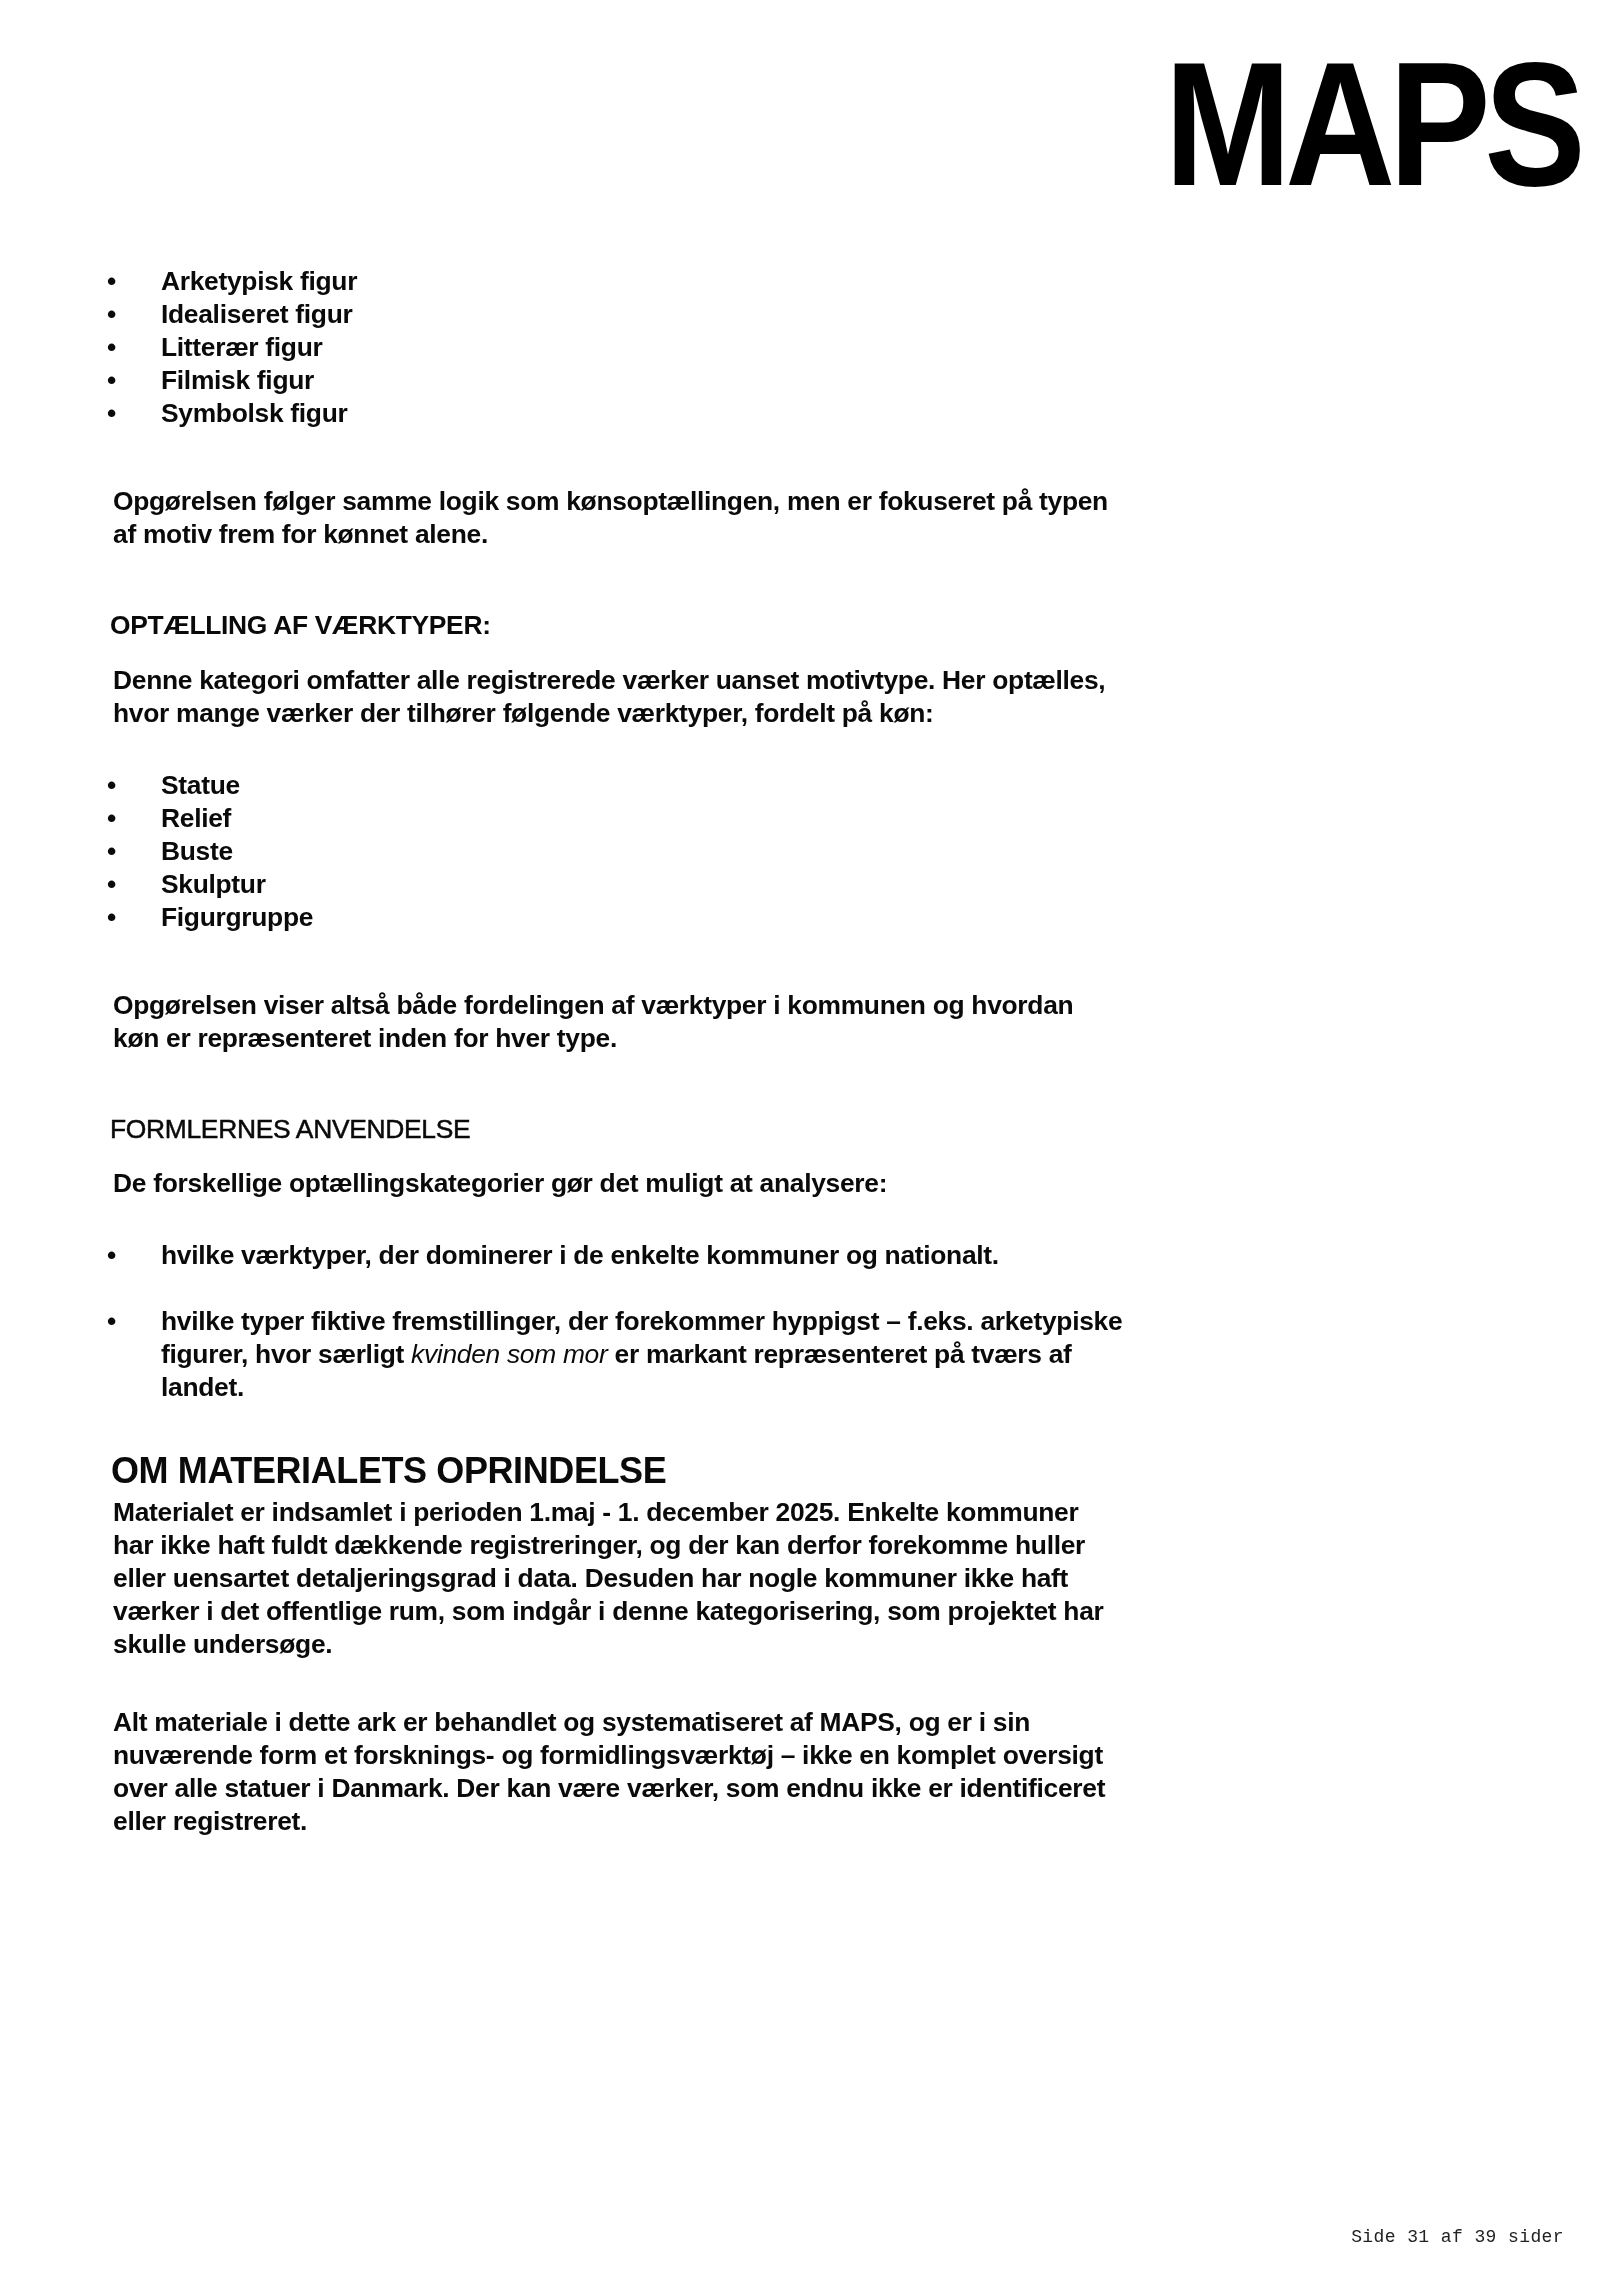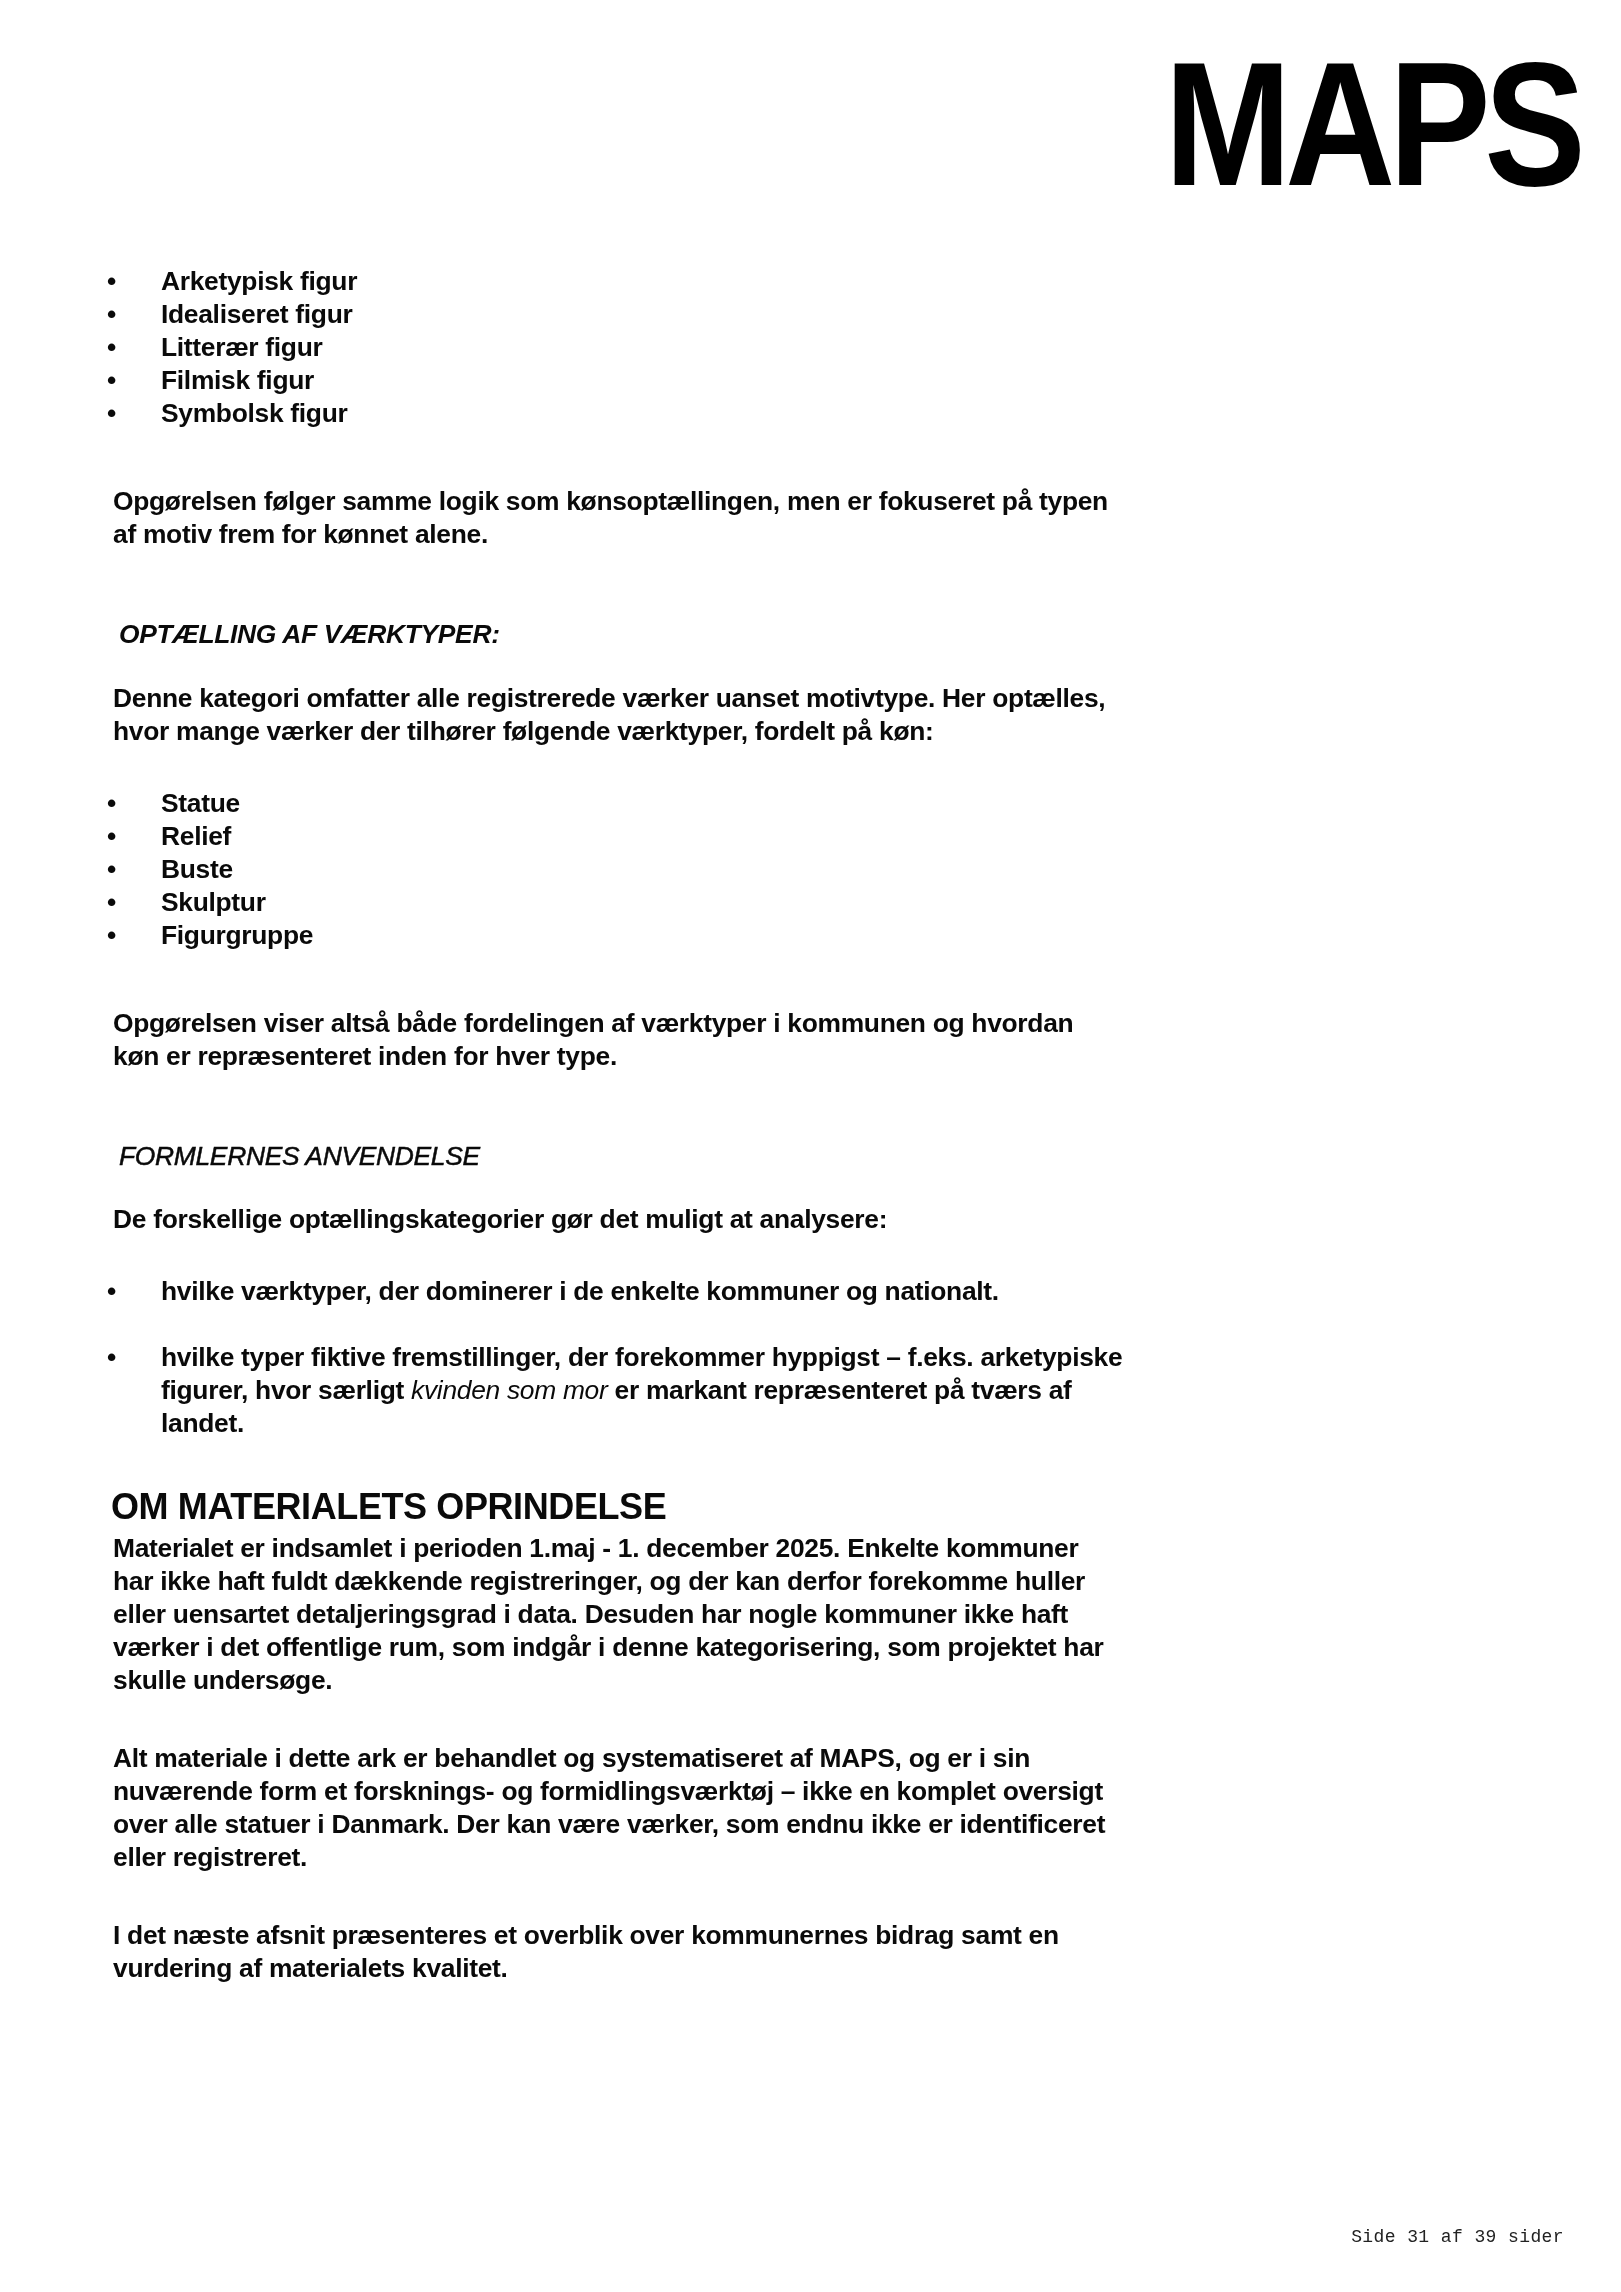--- a/index.html
+++ b/index.html
@@ -54,22 +54,21 @@
       width: 18px;
     }
     .gap-xl { height: 49px; }
     .gap-l { height: 43px; }
     .gap-m { height: 33px; }
     .gap-s { height: 12.5px; }
     p { margin: 6px; }
     .subhead {
       font-weight: 700;
       text-transform: uppercase;
-      margin: 12px;
-      font-style: italic;
+      margin: 3px;
     }
     .spaced-list li + li { margin-top: 33px; }
     .section-title {
       font-size: 36px;
       line-height: 39px;
       font-weight: 700;
       margin: 4px;
       letter-spacing: -0.4px;
     }
     em { font-style: italic; font-weight: 400; }
@@ -139,17 +138,16 @@
 
   <h2 class="section-title">OM MATERIALETS OPRINDELSE</h2>
   <p>Materialet er indsamlet i perioden 1.maj - 1. december 2025. Enkelte kommuner har ikke haft fuldt dækkende registreringer, og der kan derfor forekomme huller eller uensartet detaljeringsgrad i data. Desuden har nogle kommuner ikke haft værker i det offentlige rum, som indgår i denne kategorisering, som projektet har skulle undersøge.</p>
 
   <div class="gap-m"></div>
 
   <p>Alt materiale i dette ark er behandlet og systematiseret af MAPS, og er i sin nuværende form et forsknings- og formidlingsværktøj – ikke en komplet oversigt over alle statuer i Danmark. Der kan være værker, som endnu ikke er identificeret eller registreret.</p>
 
   <div class="gap-m"></div>
 
-  <p>I det næste afsnit præsenteres et overblik over kommunernes bidrag samt en vurdering af materialets kvalitet.</p>
 </div>
 
 <div class="footer">Side 31 af 39 sider</div>
 
 
 </body></html>

